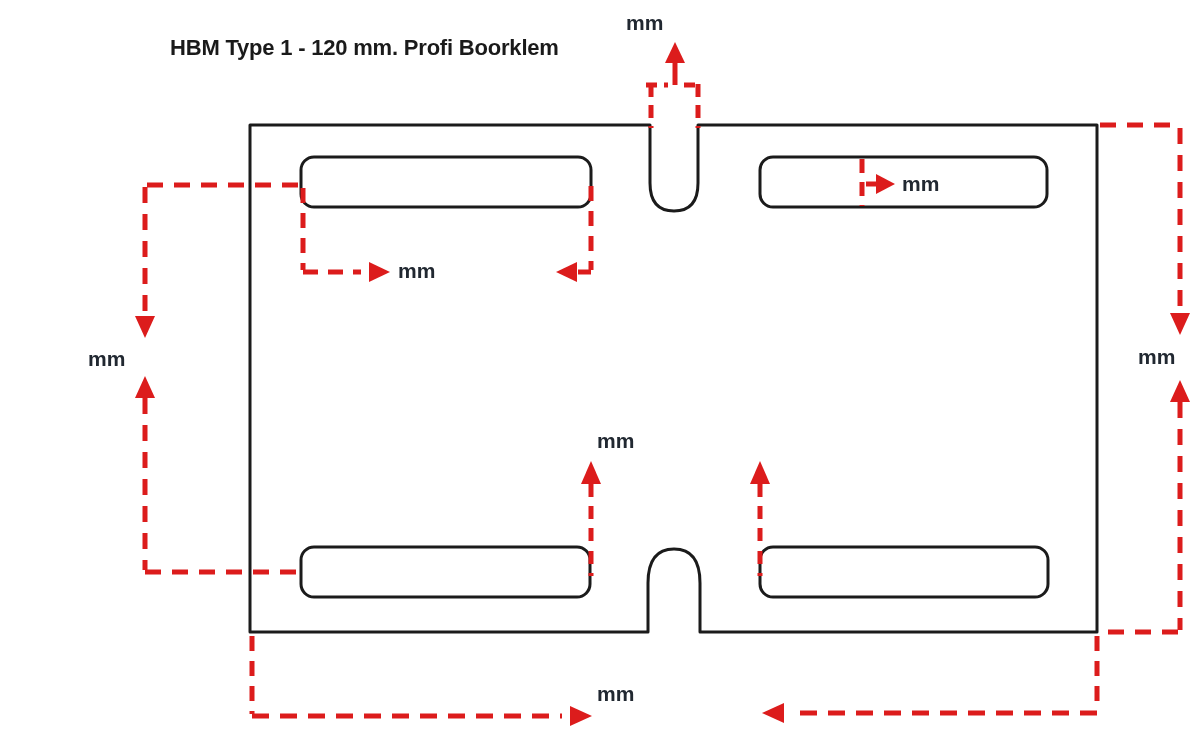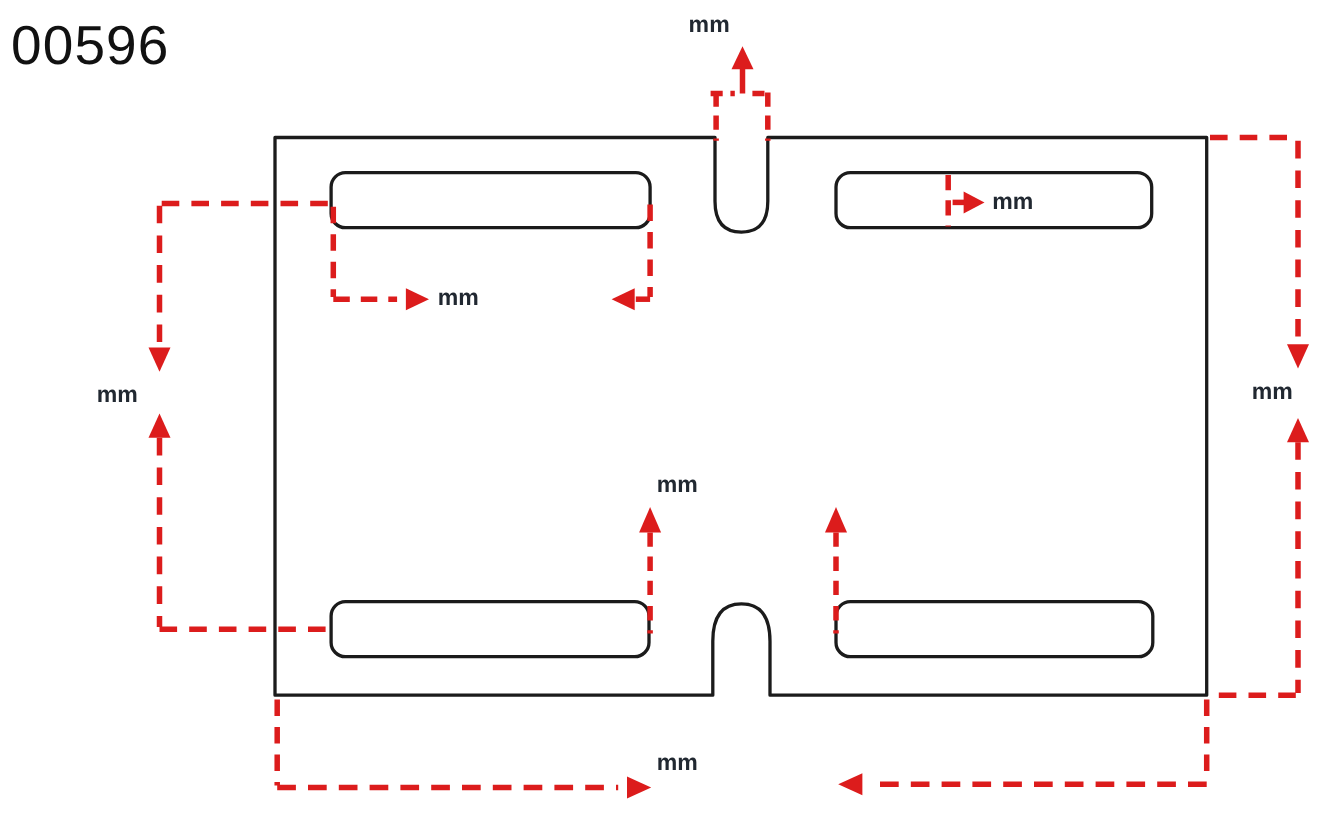--- a/index.html
+++ b/index.html
@@ -33,21 +33,21 @@
   .lbl-overall-height {left:1138px;top:346px;}
   .lbl-bottom-gap     {left:597px;top:430px;}
   .lbl-bottom-width   {left:597px;top:683px;}
   svg.drawing{position:absolute;left:0;top:0;}
 </style>
 </head>
 <body>
 
 <div class="canvas">
 
-  <div class="part-number">00596</div>
+  <div class="drawing-title">HBM Type 1 - 120 mm. Profi Boorklem</div>
 
   <svg class="drawing" width="1200" height="753" viewBox="0 0 1200 753" xmlns="http://www.w3.org/2000/svg">
 
     <g stroke="#1b1b1b" stroke-width="3" fill="none" stroke-linejoin="round" stroke-linecap="round">
       <path d="M 250 125 L 650 125 L 650 183 Q 650 211 674 211 Q 698 211 698 183 L 698 125
                L 1097 125 L 1097 632 L 700 632 L 700 583 Q 700 549 674 549 Q 648 549 648 583 L 648 632
                L 250 632 Z"></path>
       <rect x="301" y="157" width="290" height="50" rx="13"></rect>
       <rect x="760" y="157" width="287" height="50" rx="13"></rect>
       <rect x="301" y="547" width="289" height="50" rx="13"></rect>

